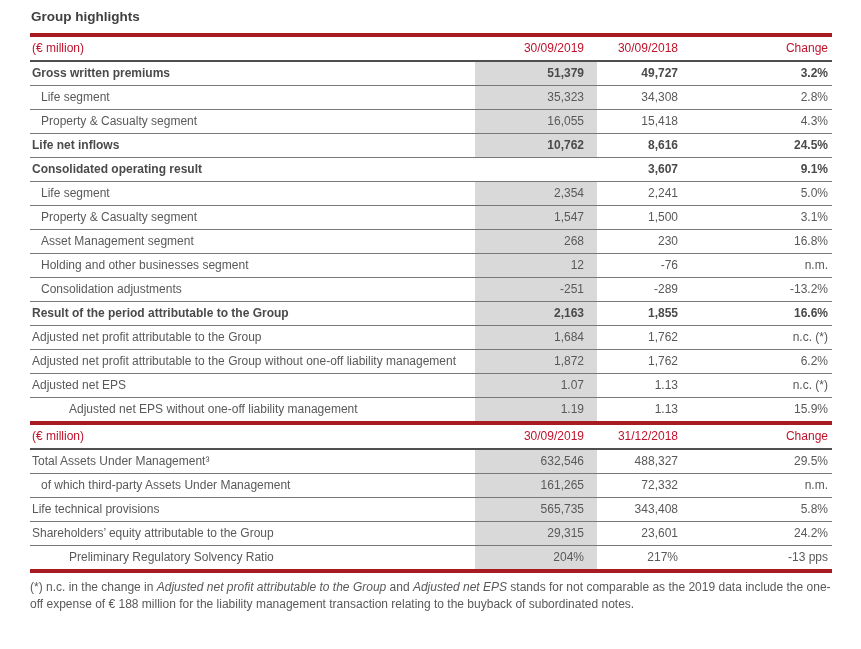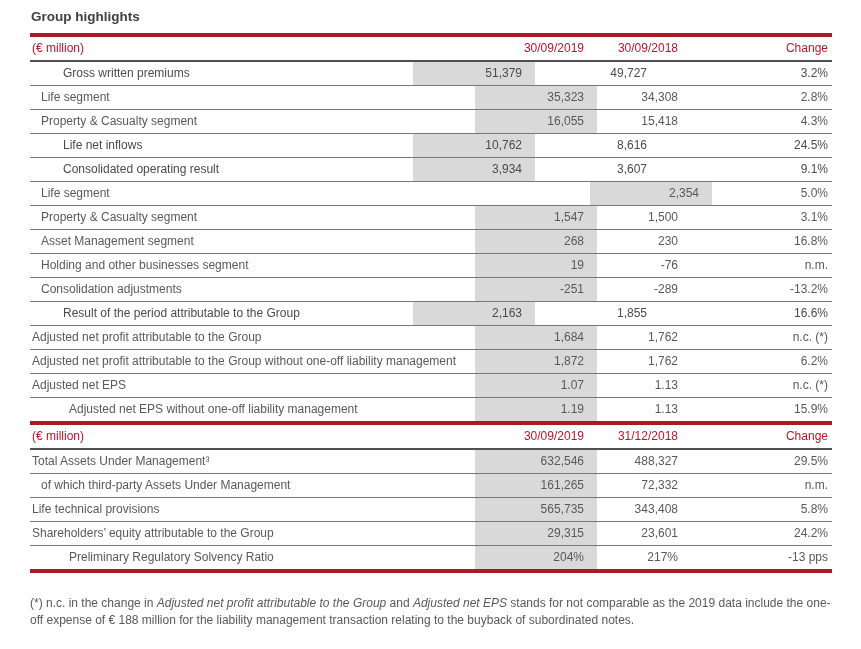--- a/index.html
+++ b/index.html
@@ -28,25 +28,25 @@
   .hrow .cell { padding-top:4px; color:#C0132C; background:none; }
 
   .cell { box-sizing:border-box; font-size:12px; line-height:15px; padding-top:4px; padding-bottom:4px; }
   .c-label { flex:1 1 auto; text-align:left; padding-left:2px; padding-right:10px; }
   .c-cur   { width:122px; flex:0 0 122px; text-align:right; padding-right:13px; background:#D9D9D9; }
   .c-pri   { width:115px; flex:0 0 115px; text-align:right; padding-right:34px; }
   .c-chg   { width:120px; flex:0 0 120px; text-align:right; padding-right:4px; }
 
   .hrow .c-cur { background:transparent; }
 
-  .row.bold .cell { font-weight:normal; color:#4a4a4a;margin-left:31px; }
+  .row.bold .cell { font-weight:bold; color:#4a4a4a; }
   .row.indent .c-label { padding-left:11px; }
 
   .footnote {
-    width:806px; margin-top:22px;
+    width:806px; margin-top:6px;
     font-size:12px; line-height:16.5px; color:#595959;
   }
   .footnote .it { font-style:italic; }
 </style>
 </head>
 <body>
 
 <div class="page">
 
   <div class="title">Group highlights</div>
@@ -82,44 +82,44 @@
           <div class="cell c-chg">4.3%</div>
         </div>
         <div class="row bold">
           <div class="cell c-label">Life net inflows</div>
           <div class="cell c-cur">10,762</div>
           <div class="cell c-pri">8,616</div>
           <div class="cell c-chg">24.5%</div>
         </div>
         <div class="row bold">
           <div class="cell c-label">Consolidated operating result</div>
-          <div class="cell c-cur">3,934</div>
           <div class="cell c-pri">3,607</div>
           <div class="cell c-chg">9.1%</div>
         </div>
         <div class="row indent">
           <div class="cell c-label">Life segment</div>
           <div class="cell c-cur">2,354</div>
+          <div class="cell c-pri">2,241</div>
           <div class="cell c-chg">5.0%</div>
         </div>
         <div class="row indent">
           <div class="cell c-label">Property &amp; Casualty segment</div>
           <div class="cell c-cur">1,547</div>
           <div class="cell c-pri">1,500</div>
           <div class="cell c-chg">3.1%</div>
         </div>
         <div class="row indent">
           <div class="cell c-label">Asset Management segment</div>
           <div class="cell c-cur">268</div>
           <div class="cell c-pri">230</div>
           <div class="cell c-chg">16.8%</div>
         </div>
         <div class="row indent">
           <div class="cell c-label">Holding and other businesses segment</div>
-          <div class="cell c-cur">19</div>
+          <div class="cell c-cur">12</div>
           <div class="cell c-pri">-76</div>
           <div class="cell c-chg">n.m.</div>
         </div>
         <div class="row indent">
           <div class="cell c-label">Consolidation adjustments</div>
           <div class="cell c-cur">-251</div>
           <div class="cell c-pri">-289</div>
           <div class="cell c-chg">-13.2%</div>
         </div>
         <div class="row bold">

